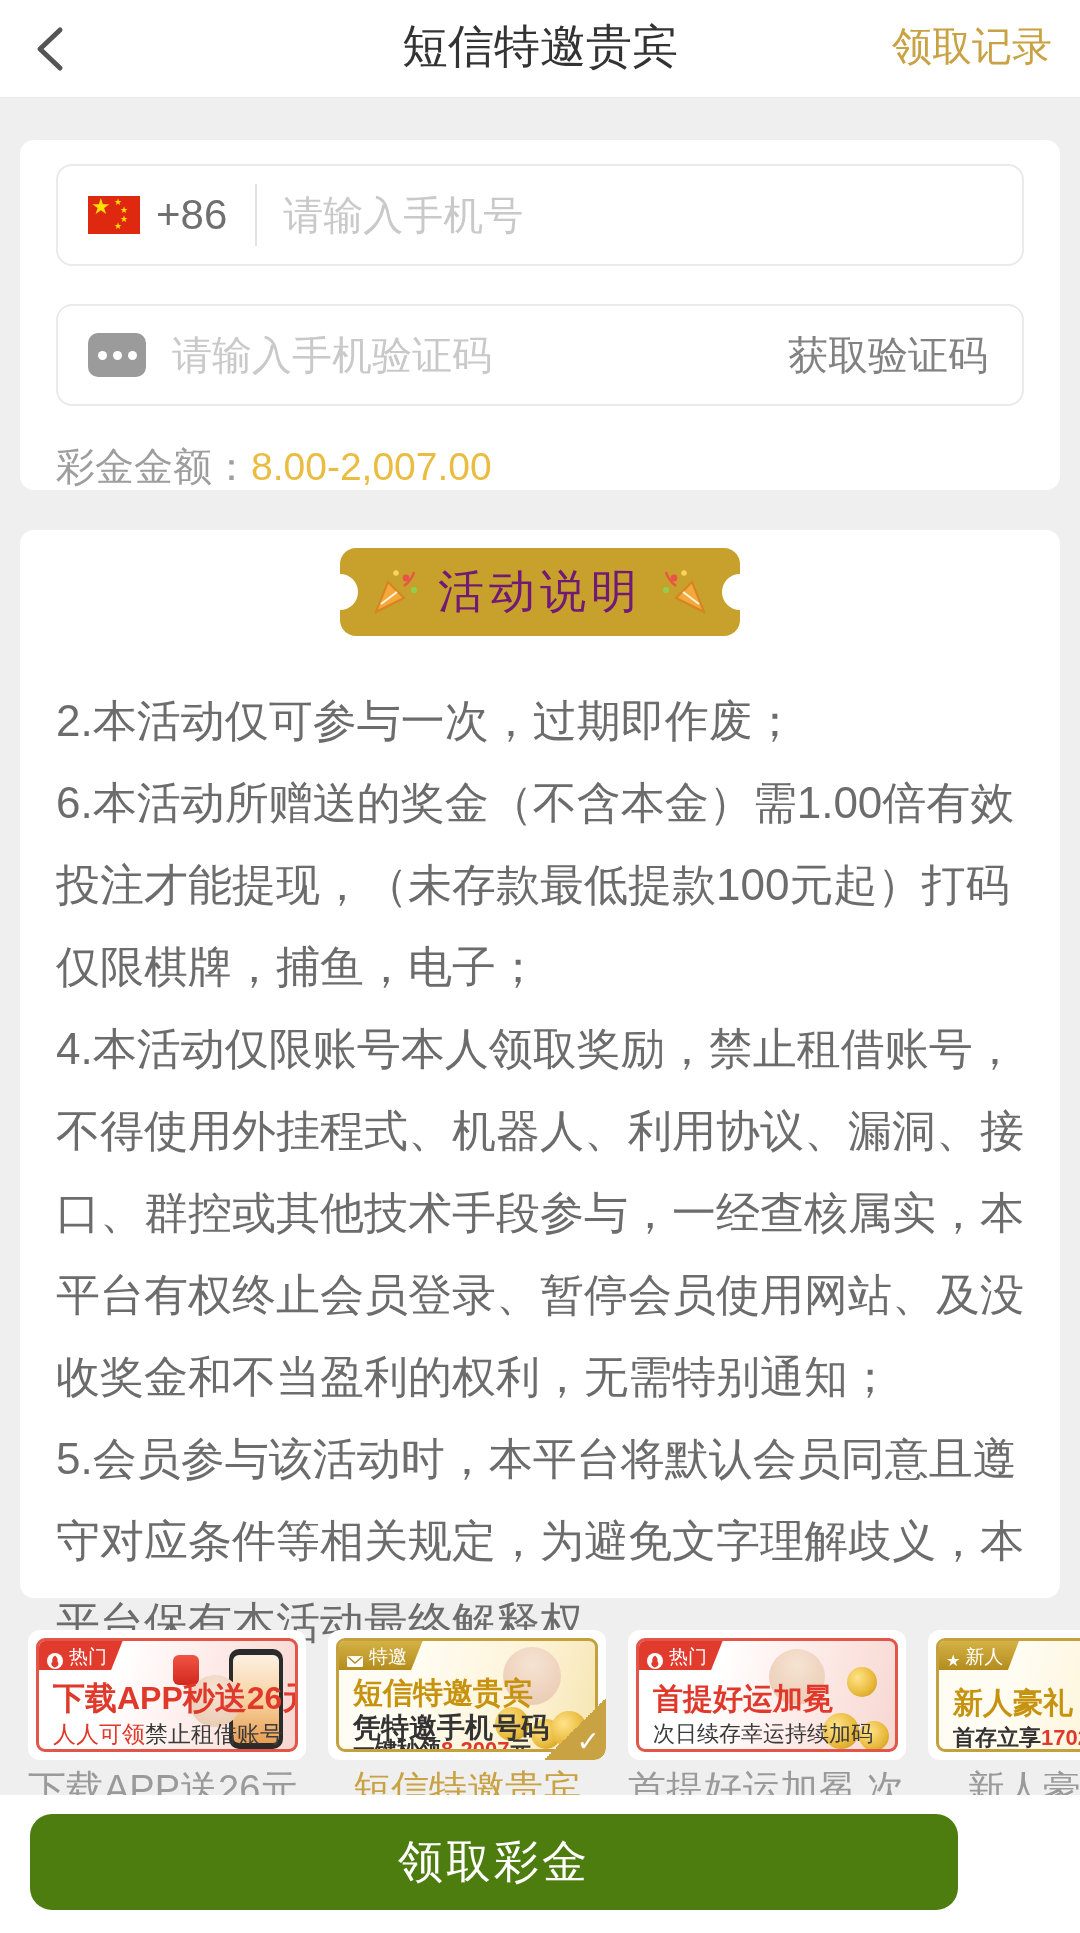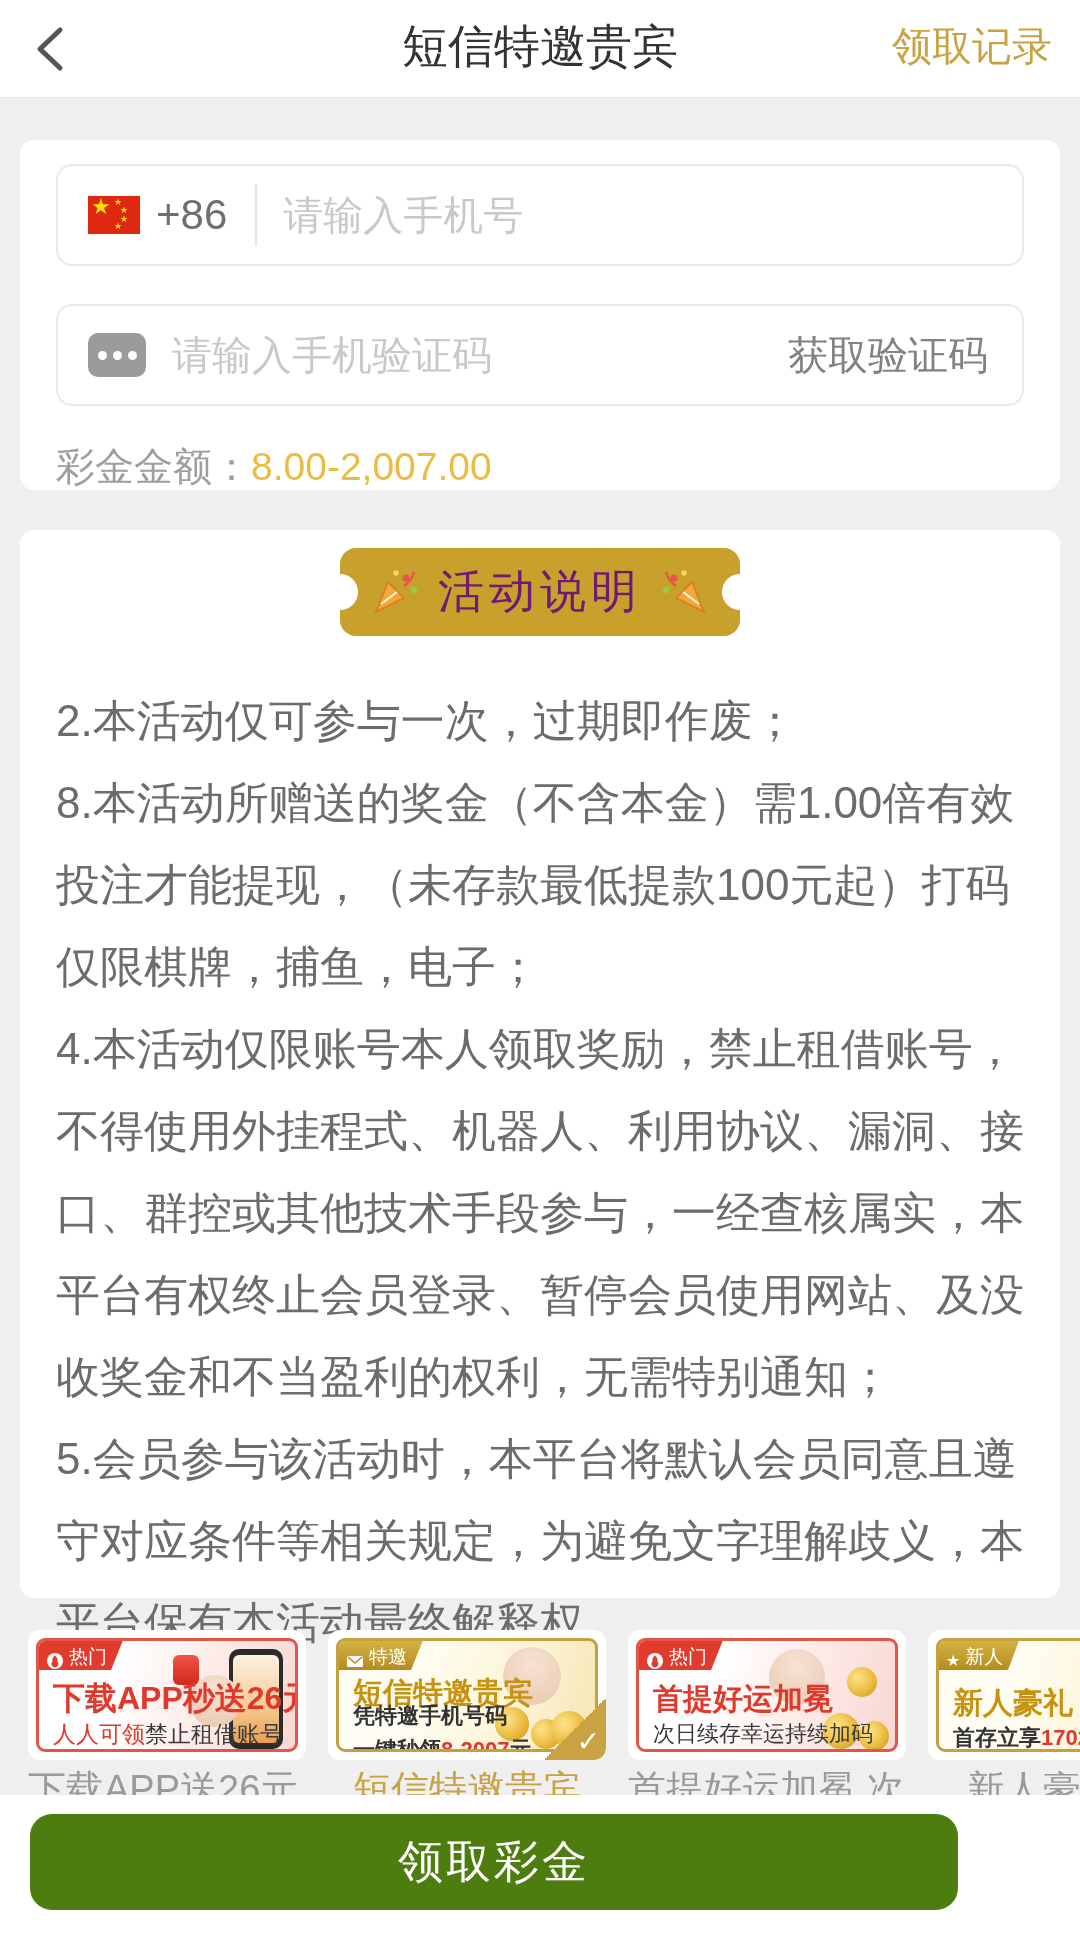--- a/index.html
+++ b/index.html
@@ -134,21 +134,21 @@
         <line x1="13" y1="38" x2="29" y2="26" stroke="#fdf4d8" stroke-width="2"></line>
         <circle cx="38" cy="12" r="3.4" fill="#e85545"></circle>
         <circle cx="46" cy="24" r="3" fill="#8fd14f"></circle>
         <circle cx="28" cy="7" r="2.8" fill="#fdd25c"></circle>
         <path d="M36 20 q8 -6 10 -14" fill="none" stroke="#e85545" stroke-width="2.4"></path>
       </svg>
     </div>
 
     <div class="rules-text">
       <p>2.本活动仅可参与一次，过期即作废；</p>
-      <p>8.本活动所赠送的奖金（不含本金）需1.00倍有效投注才能提现，（未存款最低提款100元起）打码仅限棋牌，捕鱼，电子；</p>
+      <p>6.本活动所赠送的奖金（不含本金）需1.00倍有效投注才能提现，（未存款最低提款100元起）打码仅限棋牌，捕鱼，电子；</p>
       <p>4.本活动仅限账号本人领取奖励，禁止租借账号，不得使用外挂程式、机器人、利用协议、漏洞、接口、群控或其他技术手段参与，一经查核属实，本平台有权终止会员登录、暂停会员使用网站、及没收奖金和不当盈利的权利，无需特别通知；</p>
       <p>5.会员参与该活动时，本平台将默认会员同意且遵守对应条件等相关规定，为避免文字理解歧义，本平台保有本活动最终解释权。</p>
     </div>
   </div>
 
   <div class="carousel">
 
     <div class="promo">
       <div class="banner red">
         <div class="art phone-mock" style="right:12px;top:8px;width:54px;height:100px;">
@@ -177,21 +177,21 @@
         <div class="art coin" style="right:34px;top:78px;width:30px;height:30px;"></div>
         <div class="art coin" style="right:8px;top:70px;width:36px;height:36px;"></div>
         <div class="badge gold">
           <svg class="bicon" viewBox="0 0 18 18">
             <rect x="1" y="4" width="16" height="11" rx="1.5" fill="#ffffff"></rect>
             <polyline points="2,5 9,11 16,5" fill="none" stroke="#b48c1e" stroke-width="1.6"></polyline>
           </svg>
           <span>特邀</span>
         </div>
         <div class="p-title" style="top:32px;font-size:30px;color:#c7930f;">短信特邀贵宾</div>
-        <div class="p-line" style="top:60px;font-size:22px;color:#333;font-weight:bold;">凭特邀手机号码</div>
+        <div class="p-line" style="top:68px;font-size:28px;color:#333;font-weight:bold;">凭特邀手机号码</div>
         <div class="p-line" style="top:94px;font-size:22px;color:#333;font-weight:bold;">
           <span>一键秒领</span><span class="hl">8-2007</span><span>元</span>
         </div>
       </div>
       <div class="check-corner">
           <span>✓</span>
         </div>
     </div>
 
     <div class="promo">

